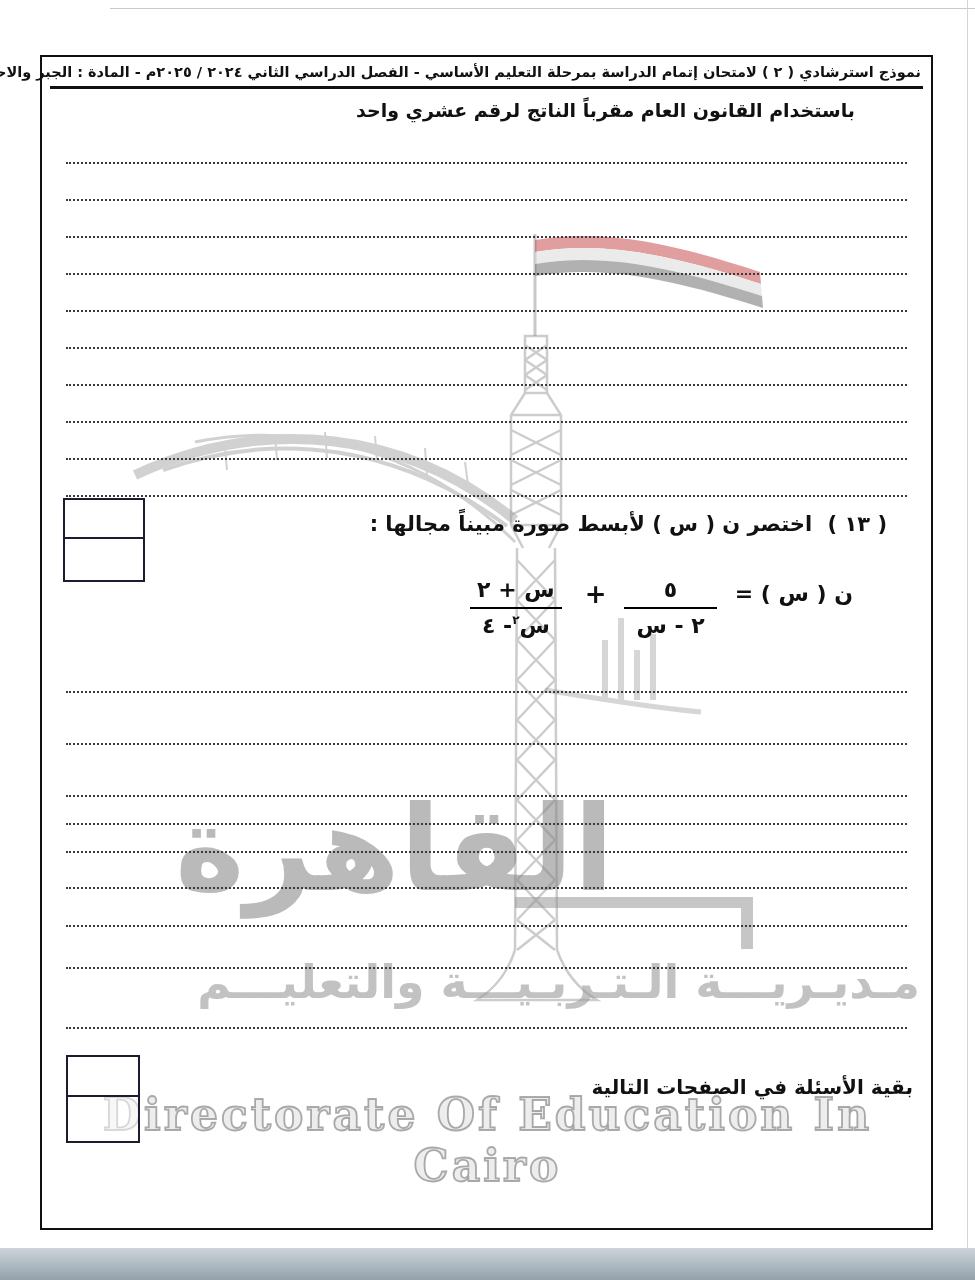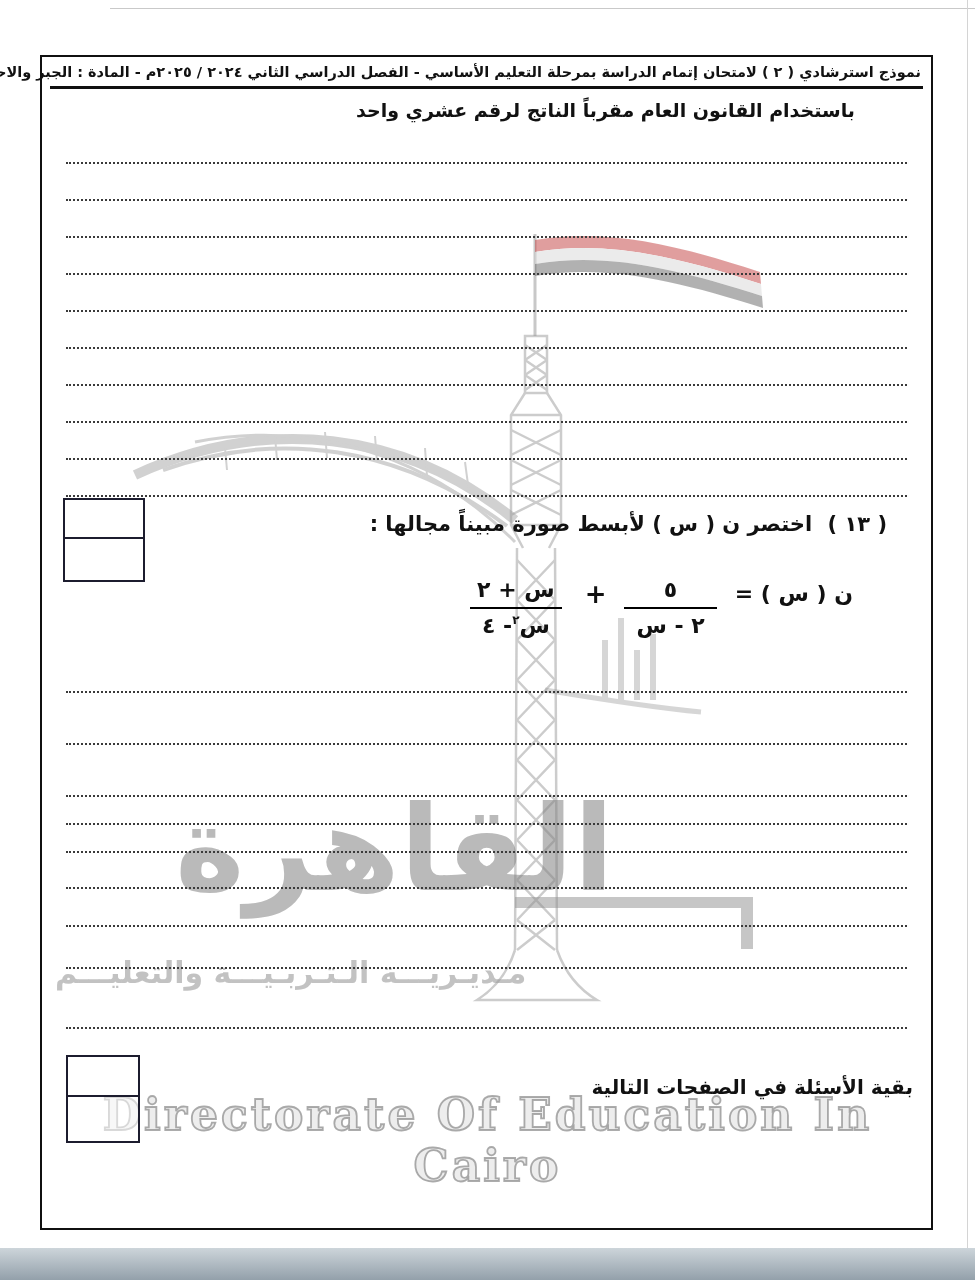--- a/index.html
+++ b/index.html
@@ -9,22 +9,22 @@
   }
   
   .scan-top{position:absolute;top:8px;left:110px;right:0;height:1px;background:#c9c9c9;}
   .scan-right{position:absolute;top:0;right:7px;bottom:0;width:1px;background:#d4d4d4;}
   .scan-strip{position:absolute;left:0;right:0;bottom:0;height:32px;
     background:linear-gradient(#cdd5da,#93a0aa);}
   
   .watermark{position:absolute;inset:0;z-index:0;pointer-events:none;padding-left:45px;}
   .wm-city{position:absolute;left:175px;top:790px;font-size:118px;font-weight:700;
     color:#828282;opacity:.55;direction:rtl;letter-spacing:2px;line-height:1;}
-  .wm-org-ar{position:absolute;left:55px;right:55px;top:955px;text-align:left;
-    font-size:30px;font-weight:700;color:#9b9b9b;opacity:.6;direction:rtl;line-height:1.2;}
+  .wm-org-ar{position:absolute;left:55px;right:55px;top:955px;text-align:right;
+    font-size:46px;font-weight:700;color:#9b9b9b;opacity:.6;direction:rtl;line-height:1.2;}
   .wm-org-en{position:absolute;left:35px;right:35px;top:1089px;text-align:center;
     font-family:"DejaVu Serif",serif;font-size:44px;font-weight:700;letter-spacing:3px;
     color:rgba(125,125,125,0.14);-webkit-text-stroke:1.8px rgba(128,128,128,.65);}
   
   .frame{position:absolute;left:40px;top:55px;width:893px;height:1175px;
     border:2.5px solid #101010;z-index:1;box-sizing:border-box;}
   .header{display:flex;direction:rtl;justify-content:space-between;align-items:center;
     padding:7px 10px 3px;font-weight:700;font-size:14.5px;white-space:nowrap;}
   .header-rule{border:none;border-top:3px solid #101010;margin:3px 8px 0;}
   .content{position:relative;direction:rtl;padding:10px 18px 0;}

